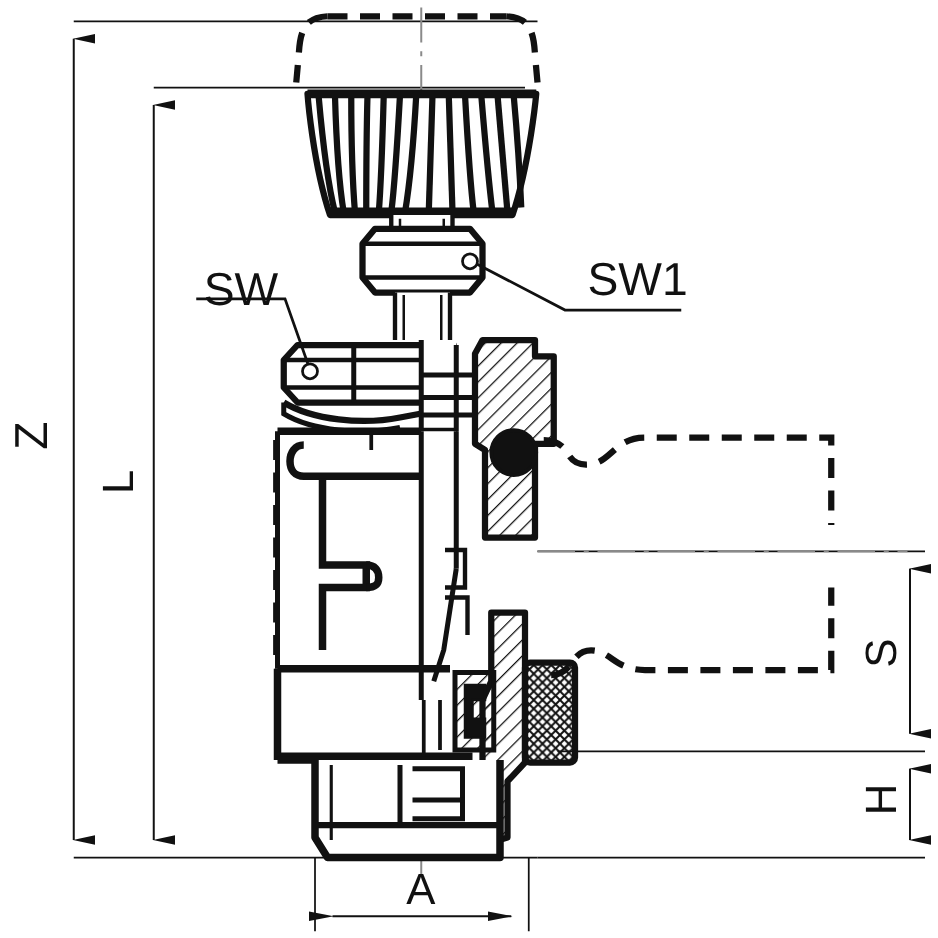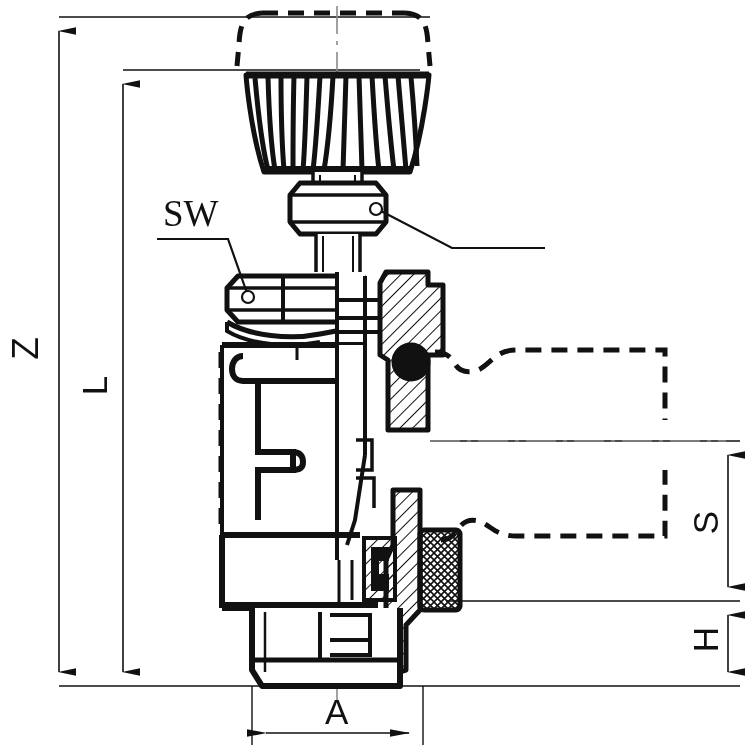--- a/index.html
+++ b/index.html
@@ -16,21 +16,21 @@
     font-family:"Liberation Sans", sans-serif;
     font-weight:400;
     color:#111111;
     white-space:nowrap;
     line-height:1;
     user-select:none;
   }
   .rot90{transform:rotate(-90deg);transform-origin:50% 50%;}
   .lbl-z{left:14px;top:330px;font-size:37px;}
   .lbl-l{left:85px;top:368px;font-size:35px;}
-  .lbl-sw{left:163px;top:195px;font-size:37px;font-family:Liberation Serif, serif;}
+  .lbl-sw{left:163px;top:213px;font-size:37px;}
   .lbl-sw1{left:470px;top:205px;font-size:37px;}
   .lbl-a{left:325px;top:694px;font-size:35px;}
   .lbl-s{left:694px;top:505px;font-size:35px;}
   .lbl-h{left:693px;top:622px;font-size:35px;}
 </style>
 </head>
 <body>
 
 <div id="root">
 
@@ -241,17 +241,18 @@
       <g>
         <path d="M381,211 L452,248 L545,248"></path>
         <circle cx="376" cy="209" r="6" fill="#ffffff" stroke="#111111" stroke-width="2.2"></circle>
       </g>
     </g>
   </svg>
 
   <div class="dim-label rot90 lbl-z">Z</div>
   <div class="dim-label rot90 lbl-l">L</div>
   <div class="dim-label lbl-sw">SW</div>
+  <div class="dim-label lbl-sw1">SW1</div>
   <div class="dim-label lbl-a">A</div>
   <div class="dim-label rot90 lbl-s">S</div>
   <div class="dim-label rot90 lbl-h">H</div>
 
 </div>
 
 </body></html>

